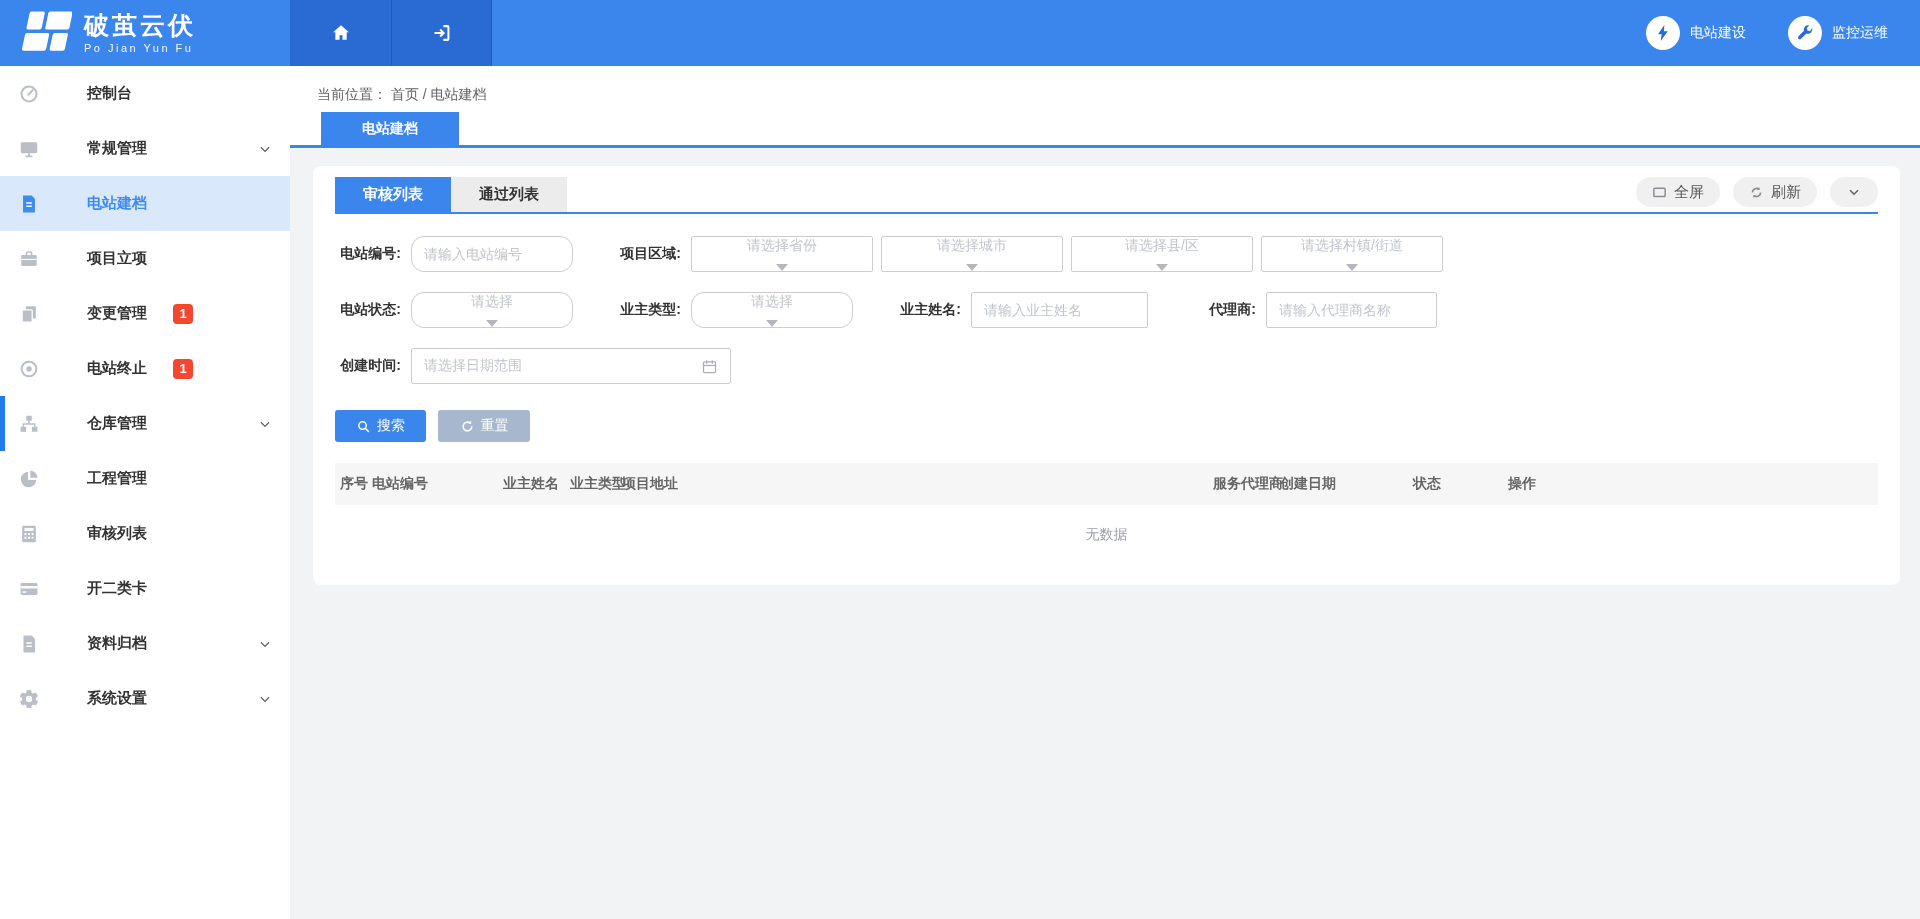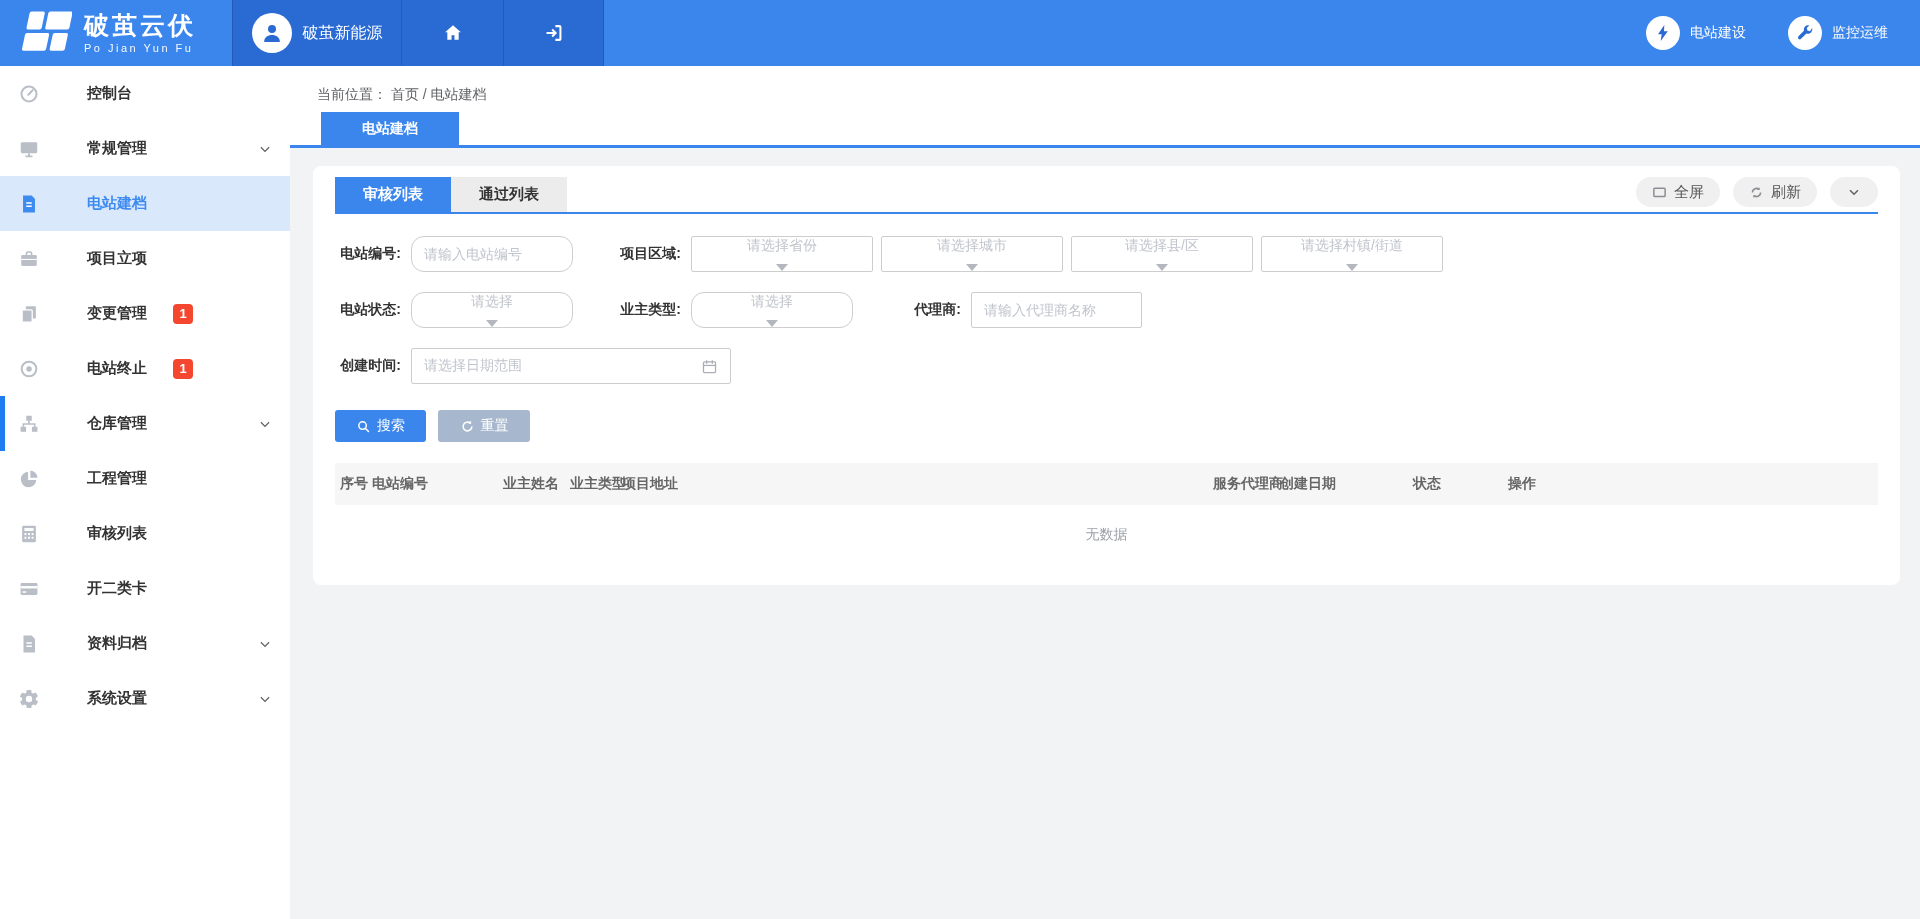--- a/index.html
+++ b/index.html
@@ -2,21 +2,21 @@
 <html><head>
 <meta charset="utf-8">
 <style>
   * { margin:0; padding:0; box-sizing:border-box; }
   html,body { width:1920px; height:919px; overflow:hidden;
     font-family:"Liberation Sans","DejaVu Sans",sans-serif; }
   .app { width:1920px; height:919px; display:flex; flex-direction:column; background:#F2F3F5; }
 
   
   .topbar { height:66px; display:flex; align-items:stretch; background:#3B86EC; flex:0 0 66px; }
-  .brand { width:232px; display:flex; align-items:center; padding-left:18px; background:#3B86EC; }
+  .brand { width:290px; display:flex; align-items:center; padding-left:18px; background:#3B86EC; }
   .brand-logo { width:54px; height:50px; margin-right:12px; }
   .brand-txt { color:#fff; line-height:1.1; }
   .brand-title { font-size:25px; font-weight:bold; letter-spacing:3px; }
   .brand-sub { font-size:11px; letter-spacing:2.5px; margin-top:3px; opacity:.95; }
   .topbar-mid { display:flex; background:#2A6BD3; }
   .seg { display:flex; align-items:center; justify-content:center; border-right:1px solid rgba(0,0,0,.14); cursor:pointer; }
   .seg-user { width:170px; gap:11px; border-left:1px solid rgba(0,0,0,.14); }
   .avatar { width:40px; height:40px; border-radius:50%; background:#fff; display:flex; align-items:center; justify-content:center; }
   .seg-user span { color:#fff; font-size:16px; }
   .seg-home { width:102px; }
@@ -109,29 +109,20 @@
           <rect x="31" y="28" width="17" height="20" rx="2"></rect>
         </g>
       </svg>
       <div class="brand-txt">
         <div class="brand-title">破茧云伏</div>
         <div class="brand-sub">Po Jian Yun Fu</div>
       </div>
     </div>
 
     <div class="topbar-mid">
-      <div class="seg seg-user">
-        <div class="avatar">
-          <svg width="26" height="26" viewBox="0 0 24 24">
-            <circle cx="12" cy="8.3" r="3.7" fill="#2A6BD3"></circle>
-            <path d="M4.8 19.8c0-3.8 3.2-6 7.2-6s7.2 2.2 7.2 6v.4H4.8z" fill="#2A6BD3"></path>
-          </svg>
-        </div>
-        <span>破茧新能源</span>
-      </div>
       <div class="seg seg-home">
         <svg width="22" height="22" viewBox="0 0 24 24">
           <path d="M12 3.6l8.6 7.6h-2.4v8.2h-4.6v-5h-3.2v5H5.8v-8.2H3.4z" fill="#ffffff"></path>
         </svg>
       </div>
       <div class="seg seg-login">
         <svg width="22" height="22" viewBox="0 0 24 24">
           <path d="M13.5 4.5h4.5a1 1 0 0 1 1 1v13a1 1 0 0 1-1 1h-4.5" fill="none" stroke="#ffffff" stroke-width="2.2"></path>
           <path d="M3.8 12h9.6" stroke="#ffffff" stroke-width="2.2"></path>
           <path d="M10 8.2L13.8 12 10 15.8" fill="none" stroke="#ffffff" stroke-width="2.2"></path>
@@ -362,20 +353,24 @@
                   <span class="sel-txt">请选择</span>
                   <span class="caret"></span>
                 </div>
               </div>
               <div class="fg">
                 <span class="flabel">业主类型:</span>
                 <div class="ctl sel w183">
                   <span class="sel-txt">请选择</span>
                   <span class="caret"></span>
                 </div>
+              </div>
+              <div class="fg">
+                <span class="flabel">业主姓名:</span>
+                <input class="inp w177" placeholder="请输入业主姓名" style="">
               </div>
               <div class="fg">
                 <span class="flabel">代理商:</span>
                 <input class="inp w171" placeholder="请输入代理商名称" style="">
               </div>
             </div>
 
             <div class="frow" style="margin-bottom:0;">
               <div class="fg">
                 <span class="flabel">创建时间:</span>

